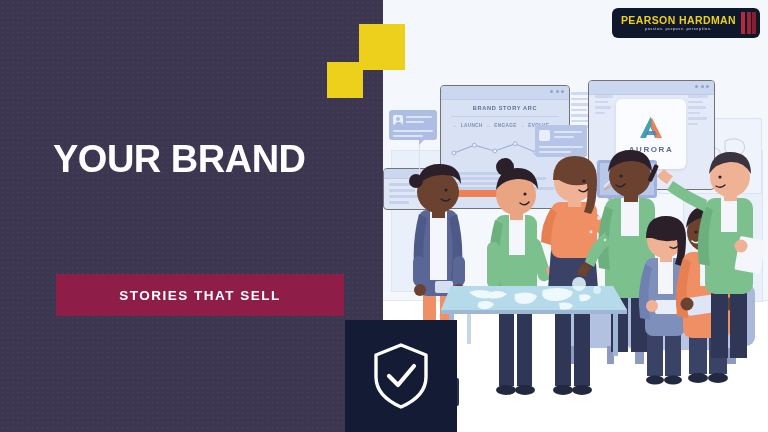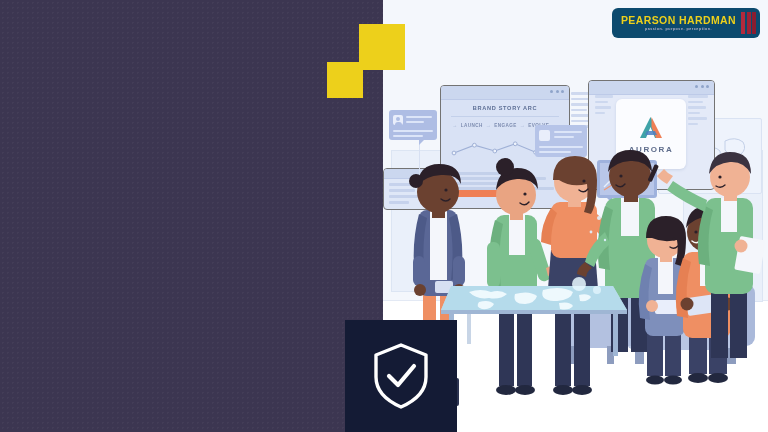--- a/index.html
+++ b/index.html
@@ -47,21 +47,21 @@
   
   .badge{
     position:absolute;left:345px;top:320px;width:112px;height:112px;
     background:#141b35;display:flex;align-items:center;justify-content:center;
   }
   .badge svg{display:block;}
 
   
   .logo{
     position:absolute;right:8px;top:8px;height:30px;
-    background:#0c4a6e;border-radius:6px;
+    background:#0f172a;border-radius:6px;
     display:flex;align-items:center;padding:0 4px 0 9px;
     overflow:hidden;
   }
   .logo-txt{display:flex;flex-direction:column;justify-content:center;line-height:1;}
   .logo-name{
     color:#edd01b;font-size:10.5px;font-weight:800;letter-spacing:.4px;
     white-space:nowrap;
   }
   .logo-tag{
     color:#b9b3c9;font-size:3.6px;font-weight:600;letter-spacing:.55px;
@@ -487,22 +487,26 @@
 
         <rect x="14" y="378" width="62" height="28" rx="2" fill="#2c3350"></rect>
       </svg>
     </div>
   </div>
 
   <div class="sq sq-big"></div>
   <div class="sq sq-small"></div>
 
   <div class="headline">
+    <span class="l2">YOUR BRAND</span>
   </div>
 
+  <div class="band">
+    <span>STORIES THAT SELL</span>
+  </div>
 
   <div class="badge">
     <svg width="62" height="70" viewBox="0 0 62 70" aria-hidden="true">
       <path d="M31 4 L56 14 L56 36 Q56 55 31 66 Q6 55 6 36 L6 14 Z" fill="none" stroke="#ffffff" stroke-width="3.4" stroke-linejoin="round"></path>
       <path d="M19 35 L28 44 L44 25" fill="none" stroke="#ffffff" stroke-width="4.2" stroke-linecap="round" stroke-linejoin="round"></path>
     </svg>
   </div>
 
   <div class="logo">
     <div class="logo-txt">

